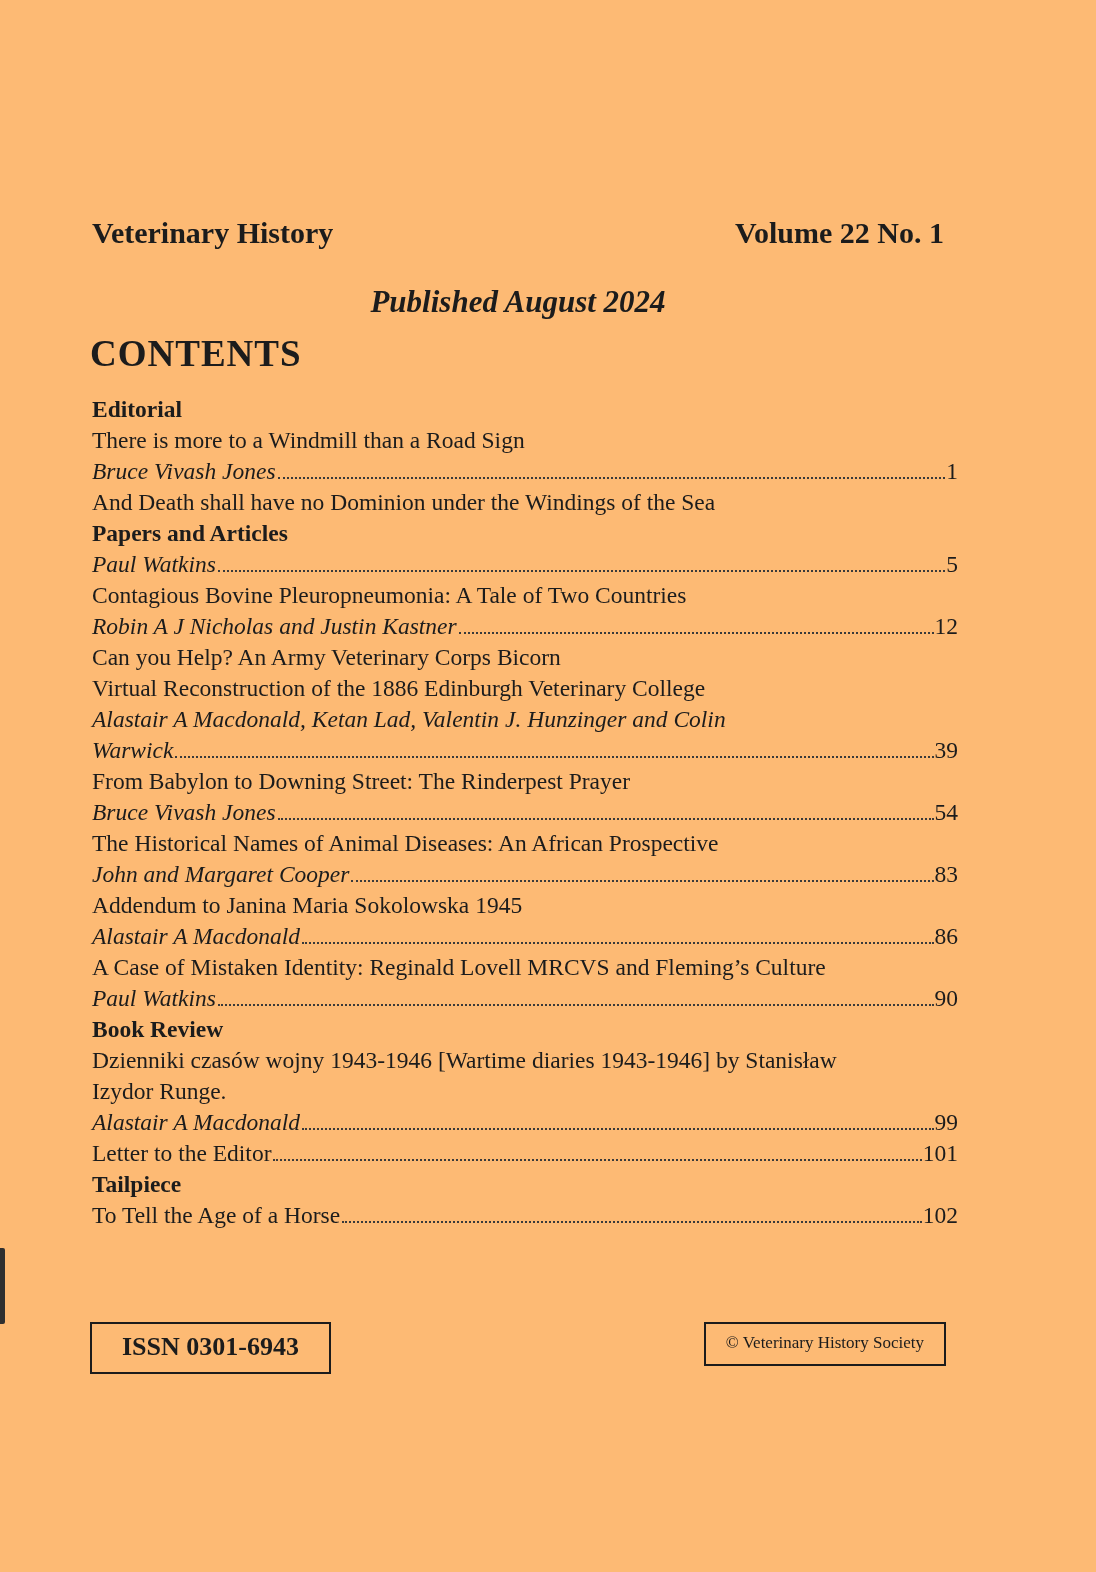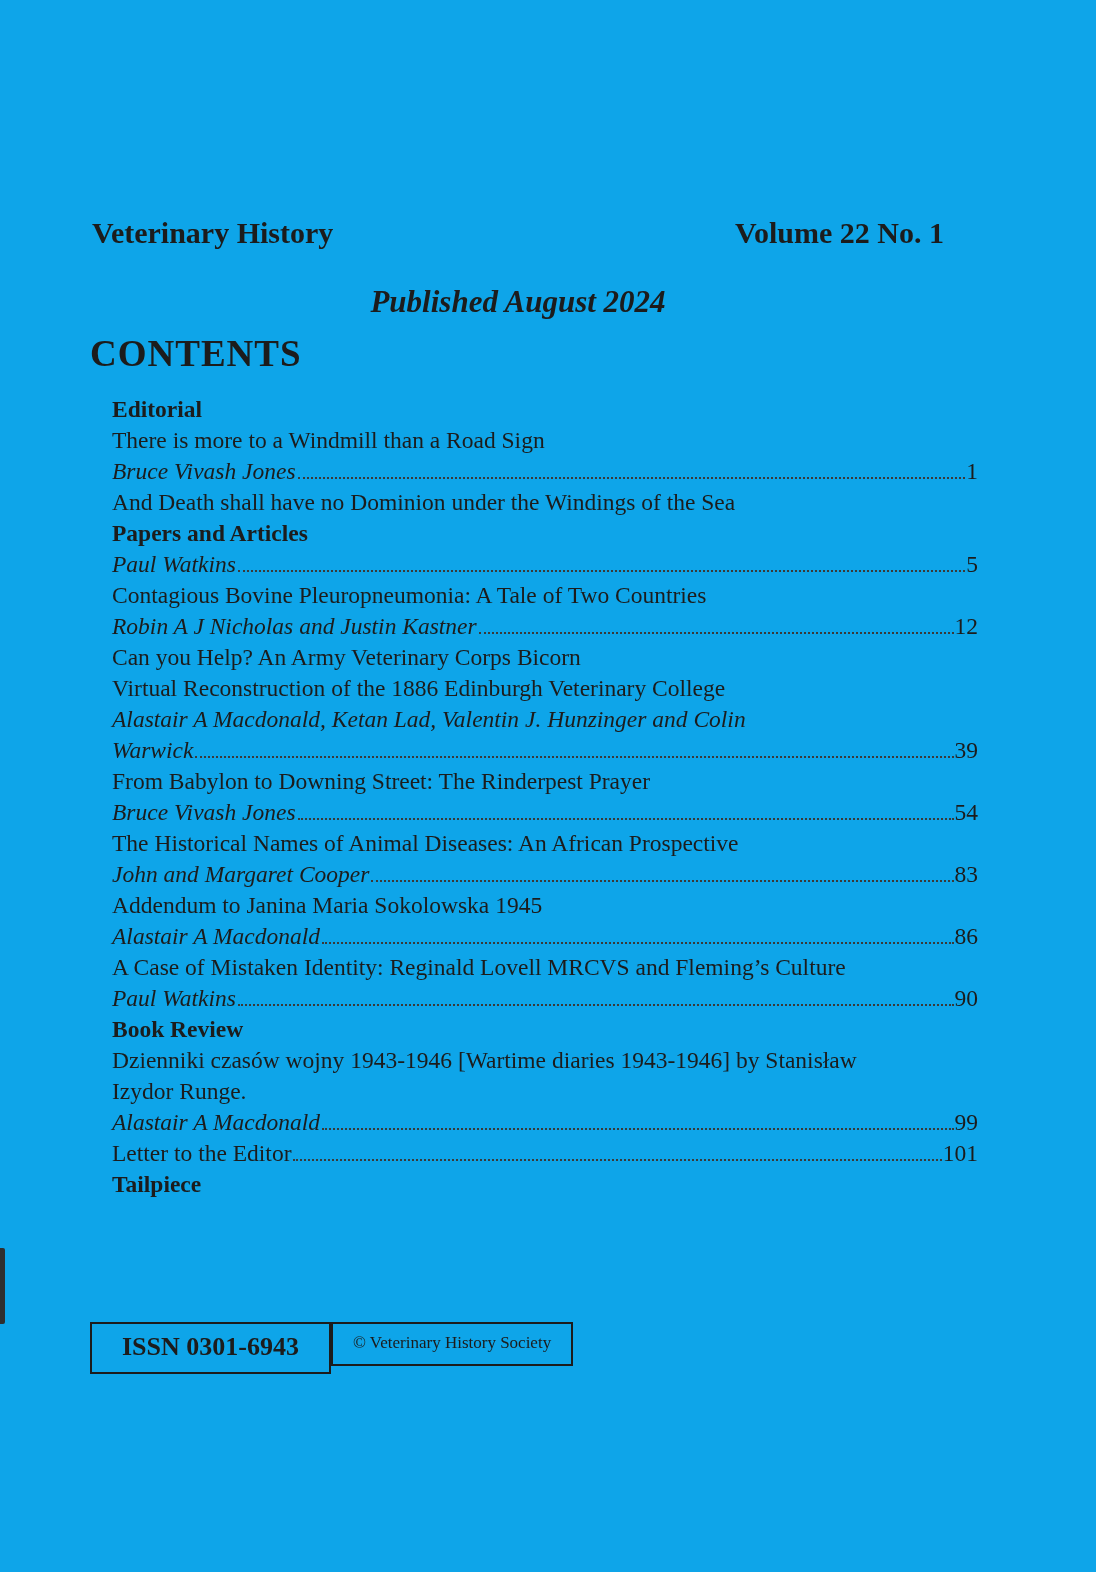--- a/index.html
+++ b/index.html
@@ -4,21 +4,21 @@
 <style>
   html, body {
     margin: 0;
     padding: 0;
     background: #e8e8e8;
   }
   .page {
     position: relative;
     width: 1096px;
     height: 1572px;
-    background: #0ea5e9;
+    background: #fdba74;
     font-family: "Liberation Serif", "DejaVu Serif", serif;
     color: #1c1c1c;
     overflow: hidden;
   }
   
   .masthead {
     position: absolute;
     left: 92px;
     top: 216px;
     width: 852px;
@@ -47,21 +47,20 @@
     letter-spacing: 1px;
   }
   
   .toc {
     position: absolute;
     left: 92px;
     top: 394px;
     width: 866px;
     font-size: 23.5px;
     line-height: 31px;
-    margin-left: 20px;
   }
   .toc-row {
     display: flex;
     align-items: baseline;
     white-space: nowrap;
   }
   .toc-row .label { flex: 0 0 auto; }
   .toc-row.section .label { font-weight: bold; }
   .toc-row.italic .label,
   .toc-row.entry-italic .label { font-style: italic; text-align: right; }
@@ -73,20 +72,21 @@
     height: 1px;
   }
   .pagenum { flex: 0 0 auto; }
   
   .footer-boxes {
     position: absolute;
     left: 90px;
     top: 1322px;
     width: 856px;
     display: flex;
+    justify-content: space-between;
     align-items: flex-start;
   }
   .issn-box {
     border: 2px solid #1c1c1c;
     padding: 8px 30px 10px 30px;
     font-size: 26px;
     font-weight: bold;
   }
   .copyright-box {
     border: 2px solid #1c1c1c;
@@ -210,20 +210,25 @@
         <span class="pagenum">99</span>
       </div>
       <div class="toc-row entry-plain">
         <span class="label">Letter to the Editor</span>
         <span class="leader"></span>
         <span class="pagenum">101</span>
       </div>
       <div class="toc-row section">
         <span class="label">Tailpiece</span>
       </div>
+      <div class="toc-row entry-plain">
+        <span class="label">To Tell the Age of a Horse</span>
+        <span class="leader"></span>
+        <span class="pagenum">102</span>
+      </div>
     </div>
 
   <div class="footer-boxes">
     <div class="issn-box">ISSN 0301-6943</div>
     <div class="copyright-box">© Veterinary History Society</div>
   </div>
 
   <div class="scan-artifact"></div>
 
 </div>

